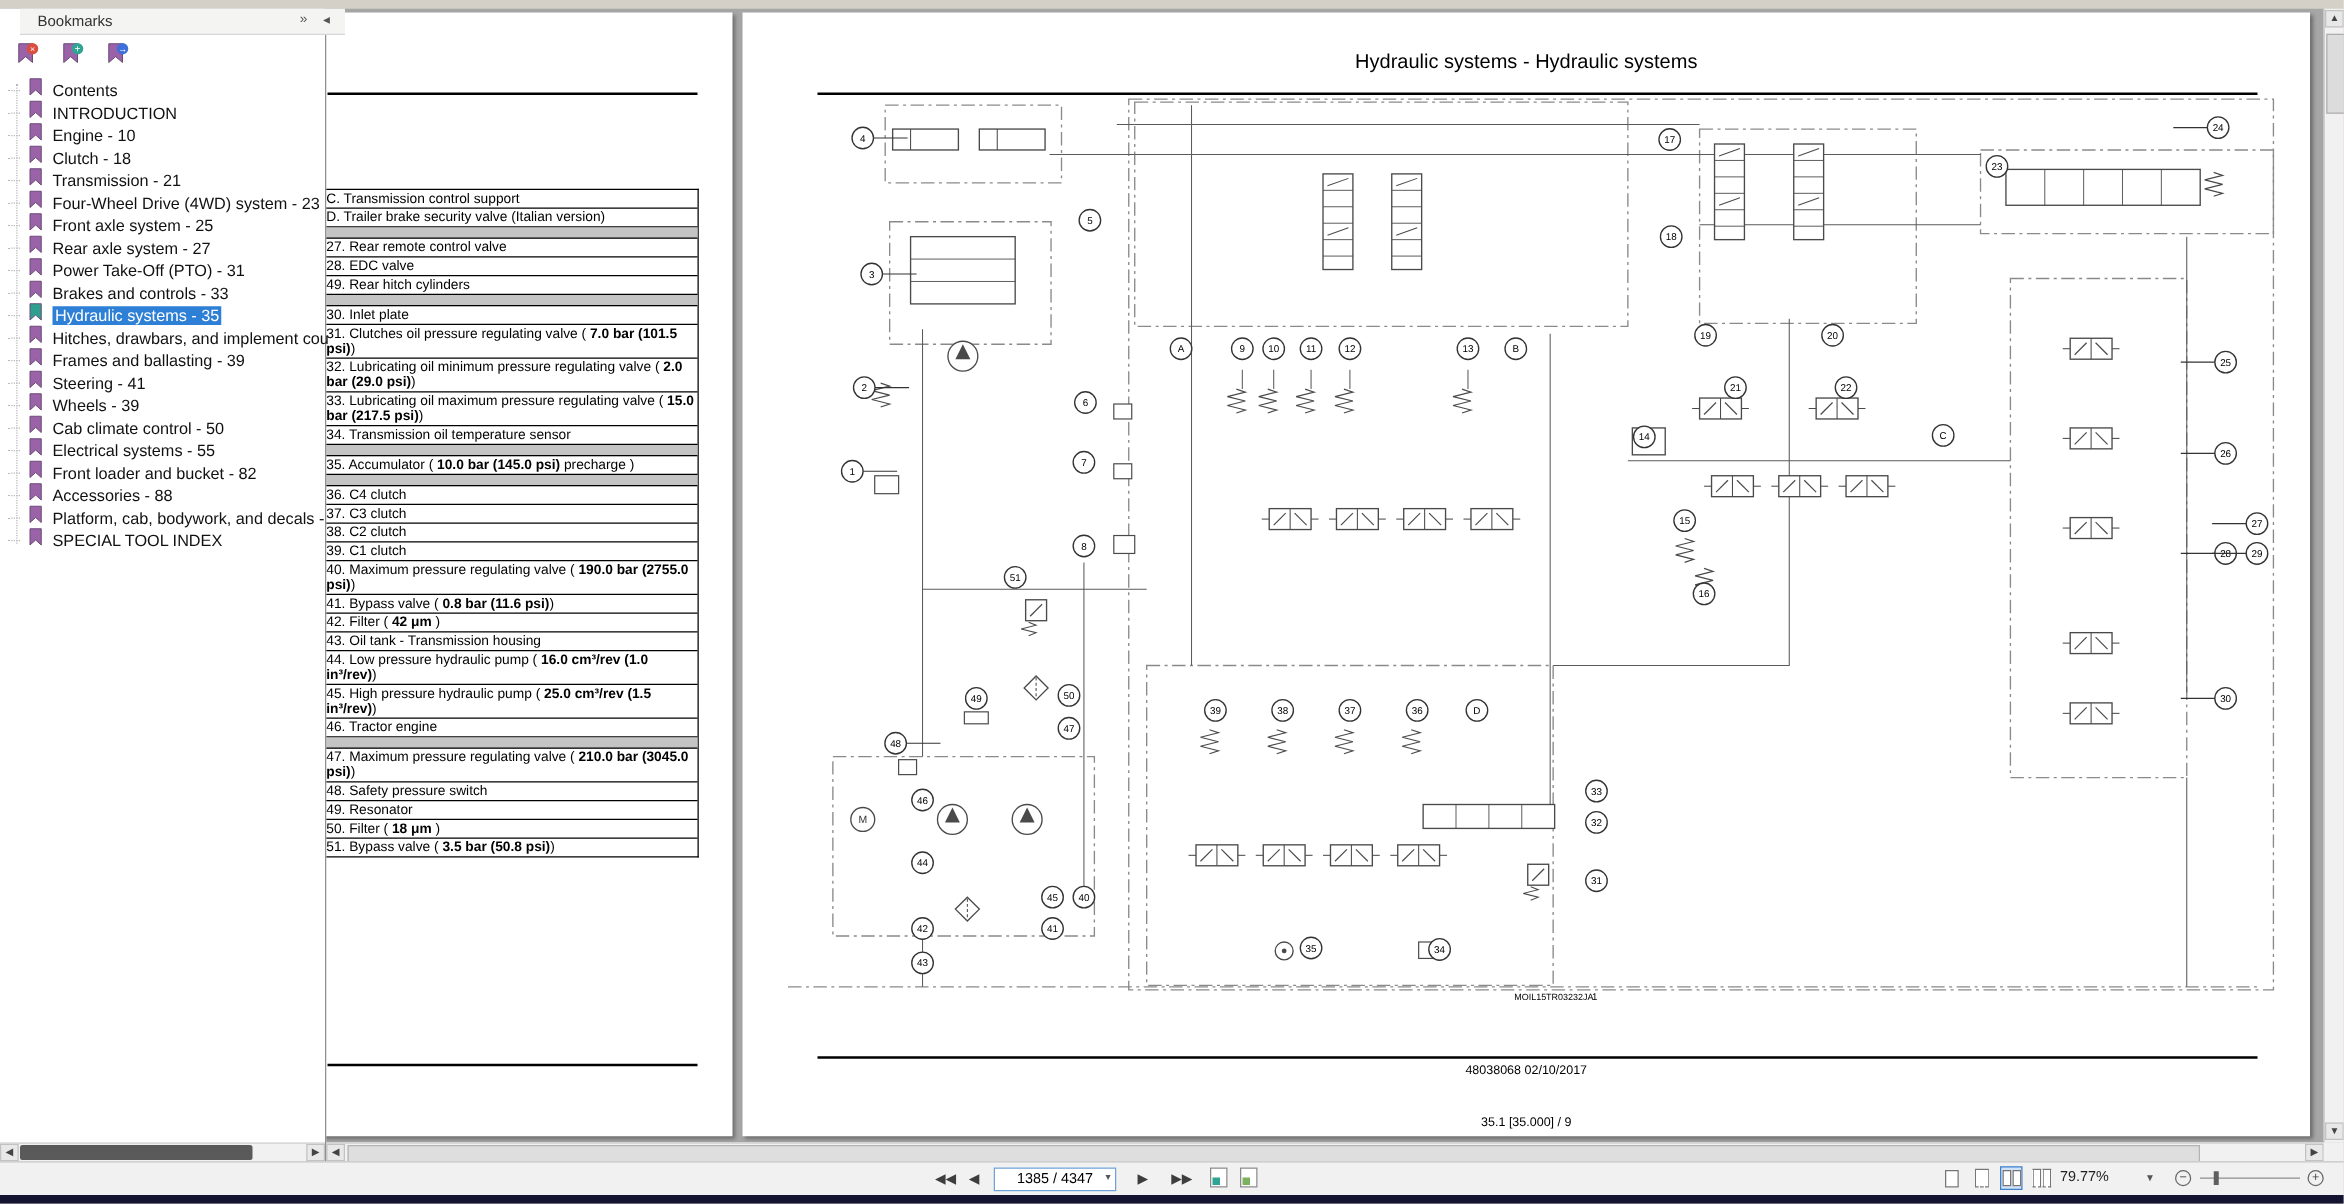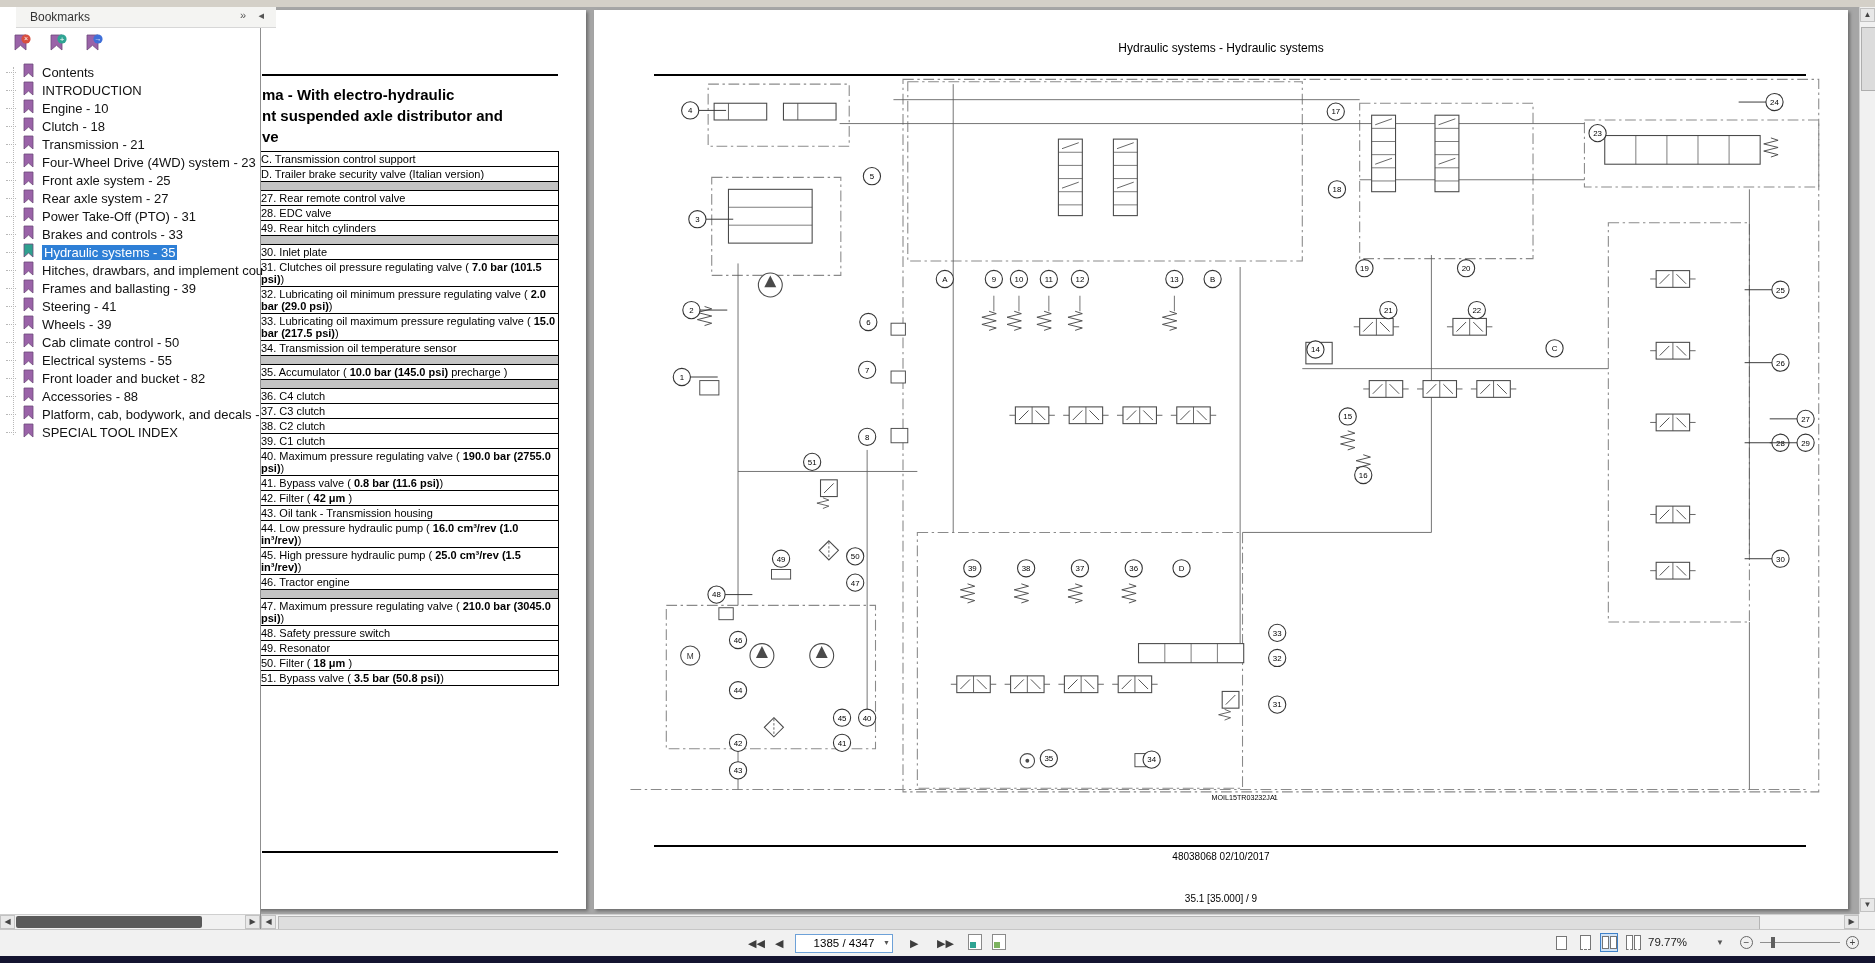--- a/index.html
+++ b/index.html
@@ -15,21 +15,21 @@
   
   .lp-rule-top{position:absolute;left:262px;top:64px;width:296px;height:2px;background:#000;}
   .lp-title{position:absolute;left:262px;top:74px;font-size:15px;font-weight:bold;color:#000;line-height:21px;white-space:nowrap;}
   #legend{position:absolute;left:259px;top:141px;width:299px;border:1px solid #000;border-left:none;font-size:11px;color:#000;}
   .legend-row{border-bottom:1px solid #000;padding:1px 2px 1px 2px;line-height:12px;}
   .legend-row:last-child{border-bottom:none;}
   .legend-spacer{height:8px;background:#c4c4c4;border-bottom:1px solid #000;}
   .lp-rule-bottom{position:absolute;left:262px;top:841px;width:296px;height:2px;background:#000;}
 
   
-  .rp-header{position:absolute;left:0;top:31px;width:100%;text-align:center;font-size:12px;color:#000;}
+  .rp-header{position:absolute;left:0;top:31px;width:100%;text-align:center;font-size:16px;color:#000;}
   .rp-rule-top{position:absolute;left:60px;top:64px;width:1152px;height:2px;background:#000;}
   .rp-rule-bottom{position:absolute;left:60px;top:835px;width:1152px;height:2px;background:#000;}
   .rp-footer1{position:absolute;left:0;top:841px;width:100%;text-align:center;font-size:10px;color:#000;}
   .rp-footer2{position:absolute;left:0;top:883px;width:100%;text-align:center;font-size:10px;color:#000;}
   #schematic{position:absolute;left:0;top:0;width:1254px;height:899px;}
 
   
   #bm-panel{position:absolute;left:0;top:7px;width:261px;height:922px;background:#fff;
             border-right:1px solid #8f8f8f;z-index:6;box-sizing:border-box;}
   .bm-header{position:absolute;left:16px;top:0;width:100%;height:20px;background:#f4f4f2;border-bottom:1px solid #d7d7d7;}
@@ -81,25 +81,20 @@
 
   b{font-weight:bold;}
 </style>
 </head>
 <body>
 
 <div id="doc-area">
 
   <div class="page" id="left-page">
     <div class="lp-rule-top"></div>
-    <div class="lp-title">
-      <div>ma - With electro-hydraulic</div>
-      <div>nt suspended axle distributor and</div>
-      <div>ve</div>
-    </div>
     <div id="legend">
         <div class="legend-row">C. Transmission control support</div>
         <div class="legend-row">D. Trailer brake security valve (Italian version)</div>
         <div class="legend-spacer"></div>
         <div class="legend-row">27.  Rear remote control valve</div>
         <div class="legend-row">28.  EDC valve</div>
         <div class="legend-row">49.  Rear hitch cylinders</div>
         <div class="legend-spacer"></div>
         <div class="legend-row">30.  Inlet plate</div>
         <div class="legend-row">31.  Clutches oil pressure regulating valve ( <b>7.0 bar (101.5 psi)</b>)</div>

